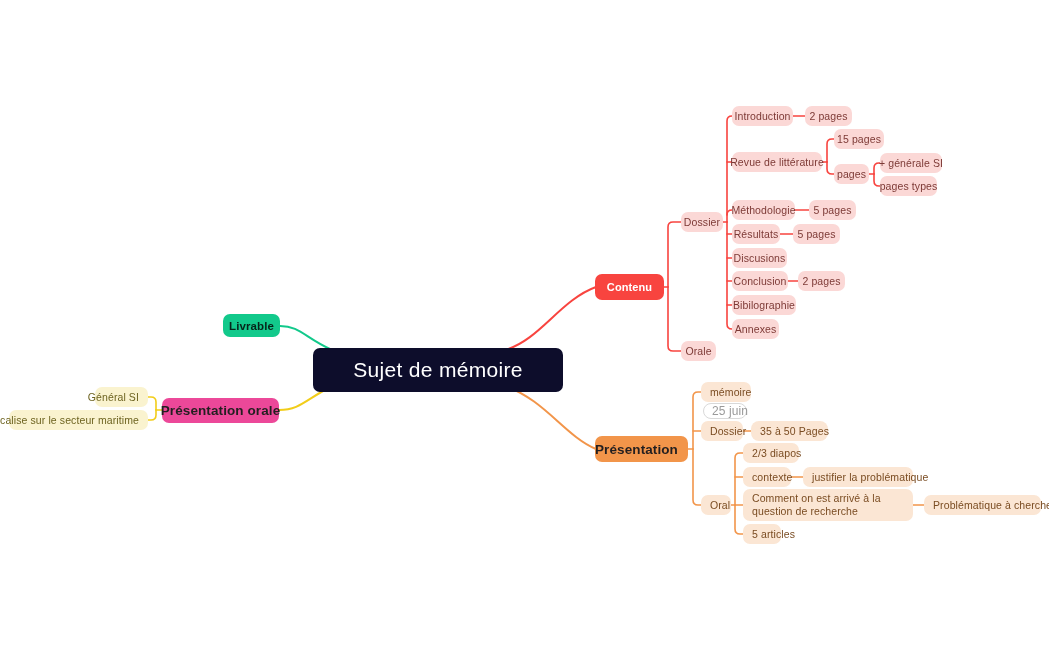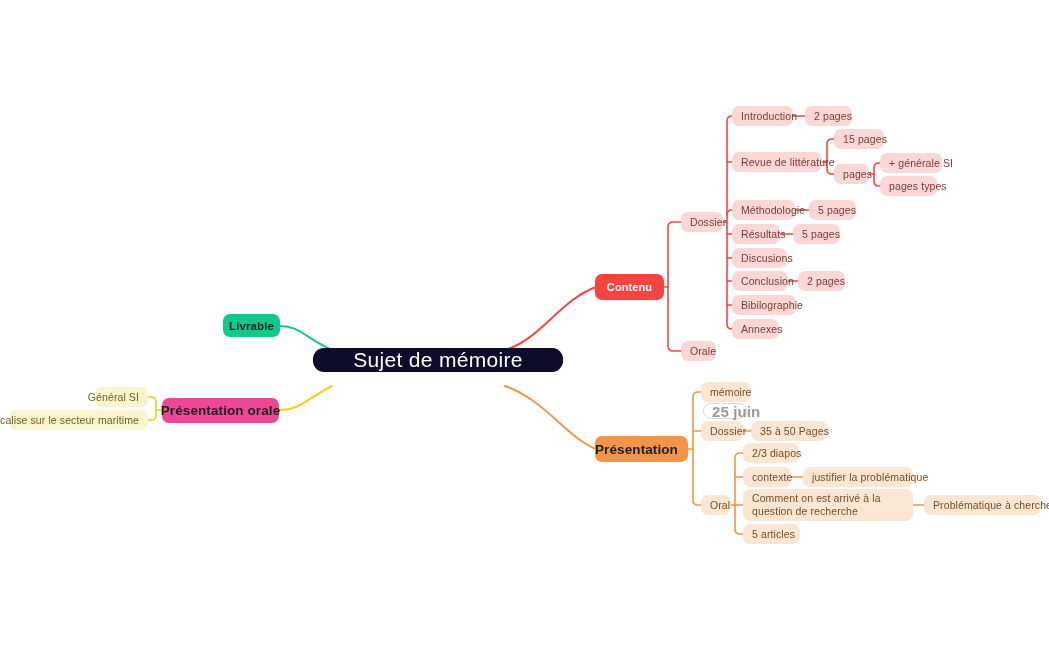--- a/index.html
+++ b/index.html
@@ -31,28 +31,28 @@
     letter-spacing:.3px;
   }
 
   
   .main-red{background:#f8443f;color:#ffffff;font-size:11px;justify-content:center;font-weight:600;}
   .main-orange{background:#f2954a;color:#231f20;font-size:13.5px;font-weight:700;}
   .main-green{background:#12c98b;color:#06251a;font-size:11.5px;justify-content:center;font-weight:600;}
   .main-yellow{background:#ec4899;color:#231f20;font-size:13.5px;justify-content:center;font-weight:700;}
 
   
-  .leaf-red{background:#fbd8d6;color:#7d3a36;font-size:10.5px;padding:0 9px;}
+  .leaf-red{background:#fbd8d6;color:#7d3a36;font-size:10.5px;padding:0 9px;justify-content:center;}
   .leaf-orange{background:#fbe6d4;color:#7a4c22;font-size:10.5px;padding:0 9px;}
   .leaf-yellow{background:#faf3cf;color:#6d6320;font-size:10.5px;padding:0 9px;}
 
   .date-badge{
     background:#ffffff;color:#9a9a9a;
     border:1px solid #d9d9d9;border-radius:9px;
-    font-size:15px;padding:0 8px;font-weight:bold;
+    font-size:12px;padding:0 8px;
   }
 </style>
 </head>
 <body>
 
 <div id="canvas">
 
   <svg id="links" viewBox="0 0 1049 650">
     <g fill="none" stroke-linecap="round" stroke-linejoin="round">
 
@@ -107,21 +107,21 @@
       <path d="M 789 477 L 804 477" stroke="#f2954a" stroke-width="1.6"></path>
       <path d="M 912 505 L 925 505" stroke="#f2954a" stroke-width="1.6"></path>
 
       <path d="M 162 410 L 156 410" stroke="#f2cd19" stroke-width="1.6"></path>
       <path d="M 156 410 L 156 402 Q 156 397 151 397 L 148 397" stroke="#f2cd19" stroke-width="1.6"></path>
       <path d="M 156 410 L 156 415 Q 156 420 151 420 L 148 420" stroke="#f2cd19" stroke-width="1.6"></path>
 
     </g>
   </svg>
 
-  <div class="node root" style="left:313px;top:348px;width:250px;height:24px;">
+  <div class="node root" style="left:313px;top:348px;width:250px;height:44px;border-radius:7px;">
     <span>Sujet de mémoire</span>
   </div>
 
   <div class="node main-red" style="left:595px;top:274px;width:69px;height:26px;">
     <span>Contenu</span>
   </div>
 
   <div class="node main-orange" style="left:595px;top:436px;width:93px;height:26px;">
     <span>Présentation</span>
   </div>
@@ -227,21 +227,21 @@
     <span>justifier la problématique</span>
   </div>
 
   <div class="node leaf-orange wrap" style="left:743px;top:489px;width:170px;height:32px;">
     <span>Comment on est arrivé à la question de recherche</span>
   </div>
   <div class="node leaf-orange" style="left:924px;top:495px;width:117px;height:20px;">
     <span>Problématique à chercher</span>
   </div>
 
-  <div class="node leaf-orange" style="left:743px;top:524px;width:57px;height:20px;">
+  <div class="node leaf-orange" style="left:743px;top:524px;width:38px;height:20px;">
     <span>5 articles</span>
   </div>
 
   <div class="node leaf-yellow" style="left:95px;top:387px;width:53px;height:20px;justify-content:flex-end;">
     <span>Général SI</span>
   </div>
   <div class="node leaf-yellow" style="left:9px;top:410px;width:139px;height:20px;justify-content:flex-end;">
     <span>Focalise sur le secteur maritime</span>
   </div>
 

